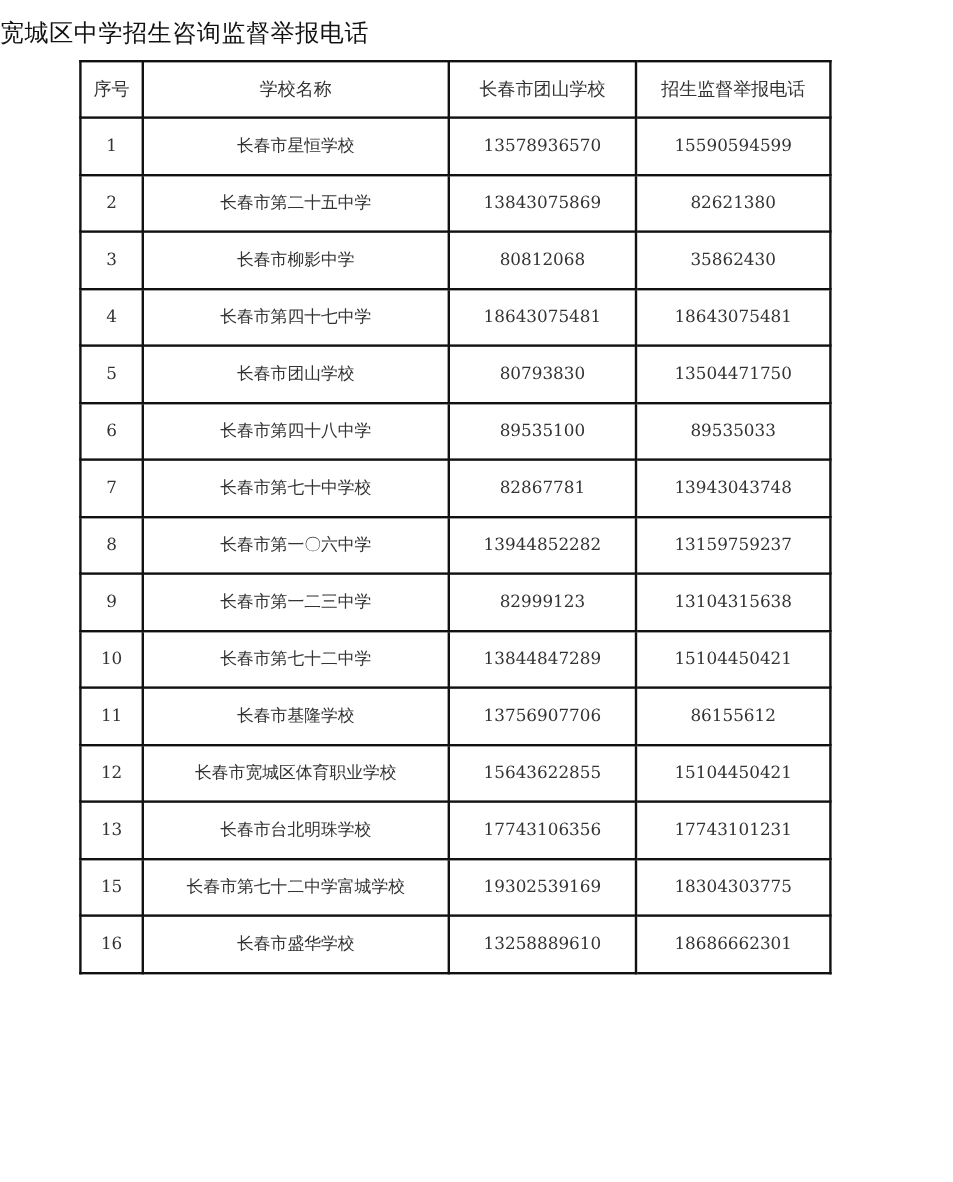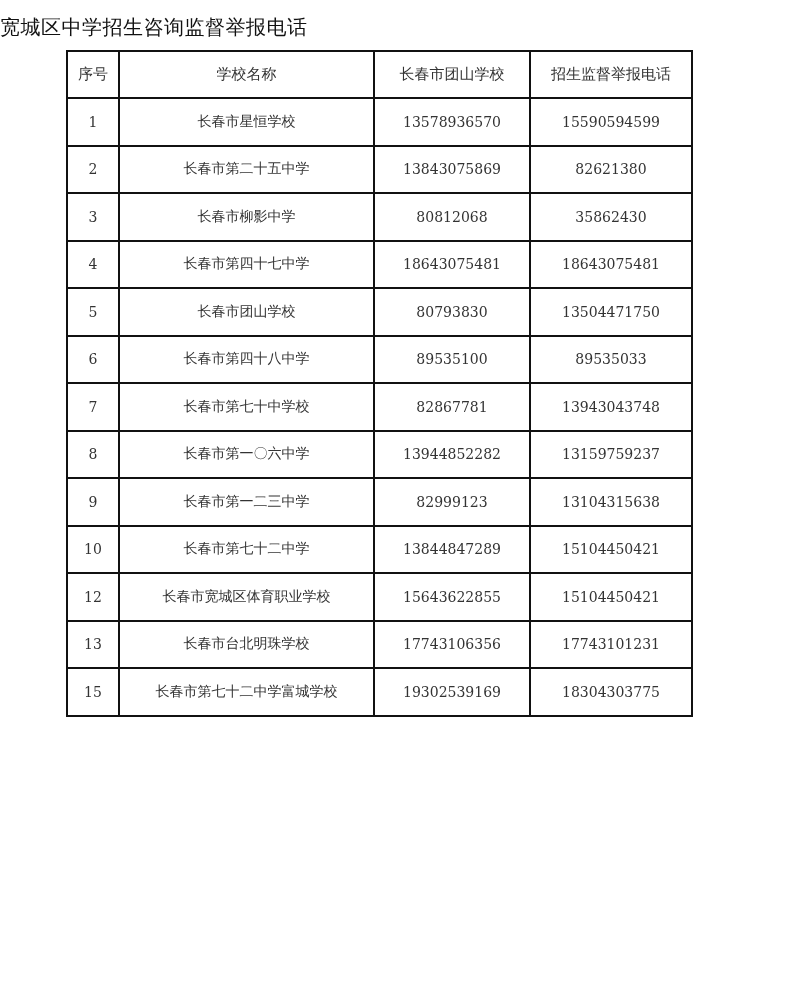--- a/index.html
+++ b/index.html
@@ -133,31 +133,43 @@
       <td>82999123</td>
       <td>13104315638</td>
     </tr>
     <tr>
       <td>10</td>
       <td>长春市第七十二中学</td>
       <td>13844847289</td>
       <td>15104450421</td>
     </tr>
     <tr>
+      <td>11</td>
+      <td>长春市基隆学校</td>
+      <td>13756907706</td>
+      <td>86155612</td>
+    </tr>
+    <tr>
       <td>12</td>
       <td>长春市宽城区体育职业学校</td>
       <td>15643622855</td>
       <td>15104450421</td>
     </tr>
     <tr>
       <td>13</td>
       <td>长春市台北明珠学校</td>
       <td>17743106356</td>
       <td>17743101231</td>
     </tr>
     <tr>
       <td>15</td>
       <td>长春市第七十二中学富城学校</td>
       <td>19302539169</td>
       <td>18304303775</td>
     </tr>
+    <tr>
+      <td>16</td>
+      <td>长春市盛华学校</td>
+      <td>13258889610</td>
+      <td>18686662301</td>
+    </tr>
   </tbody>
 </table>
 
 </body></html>

